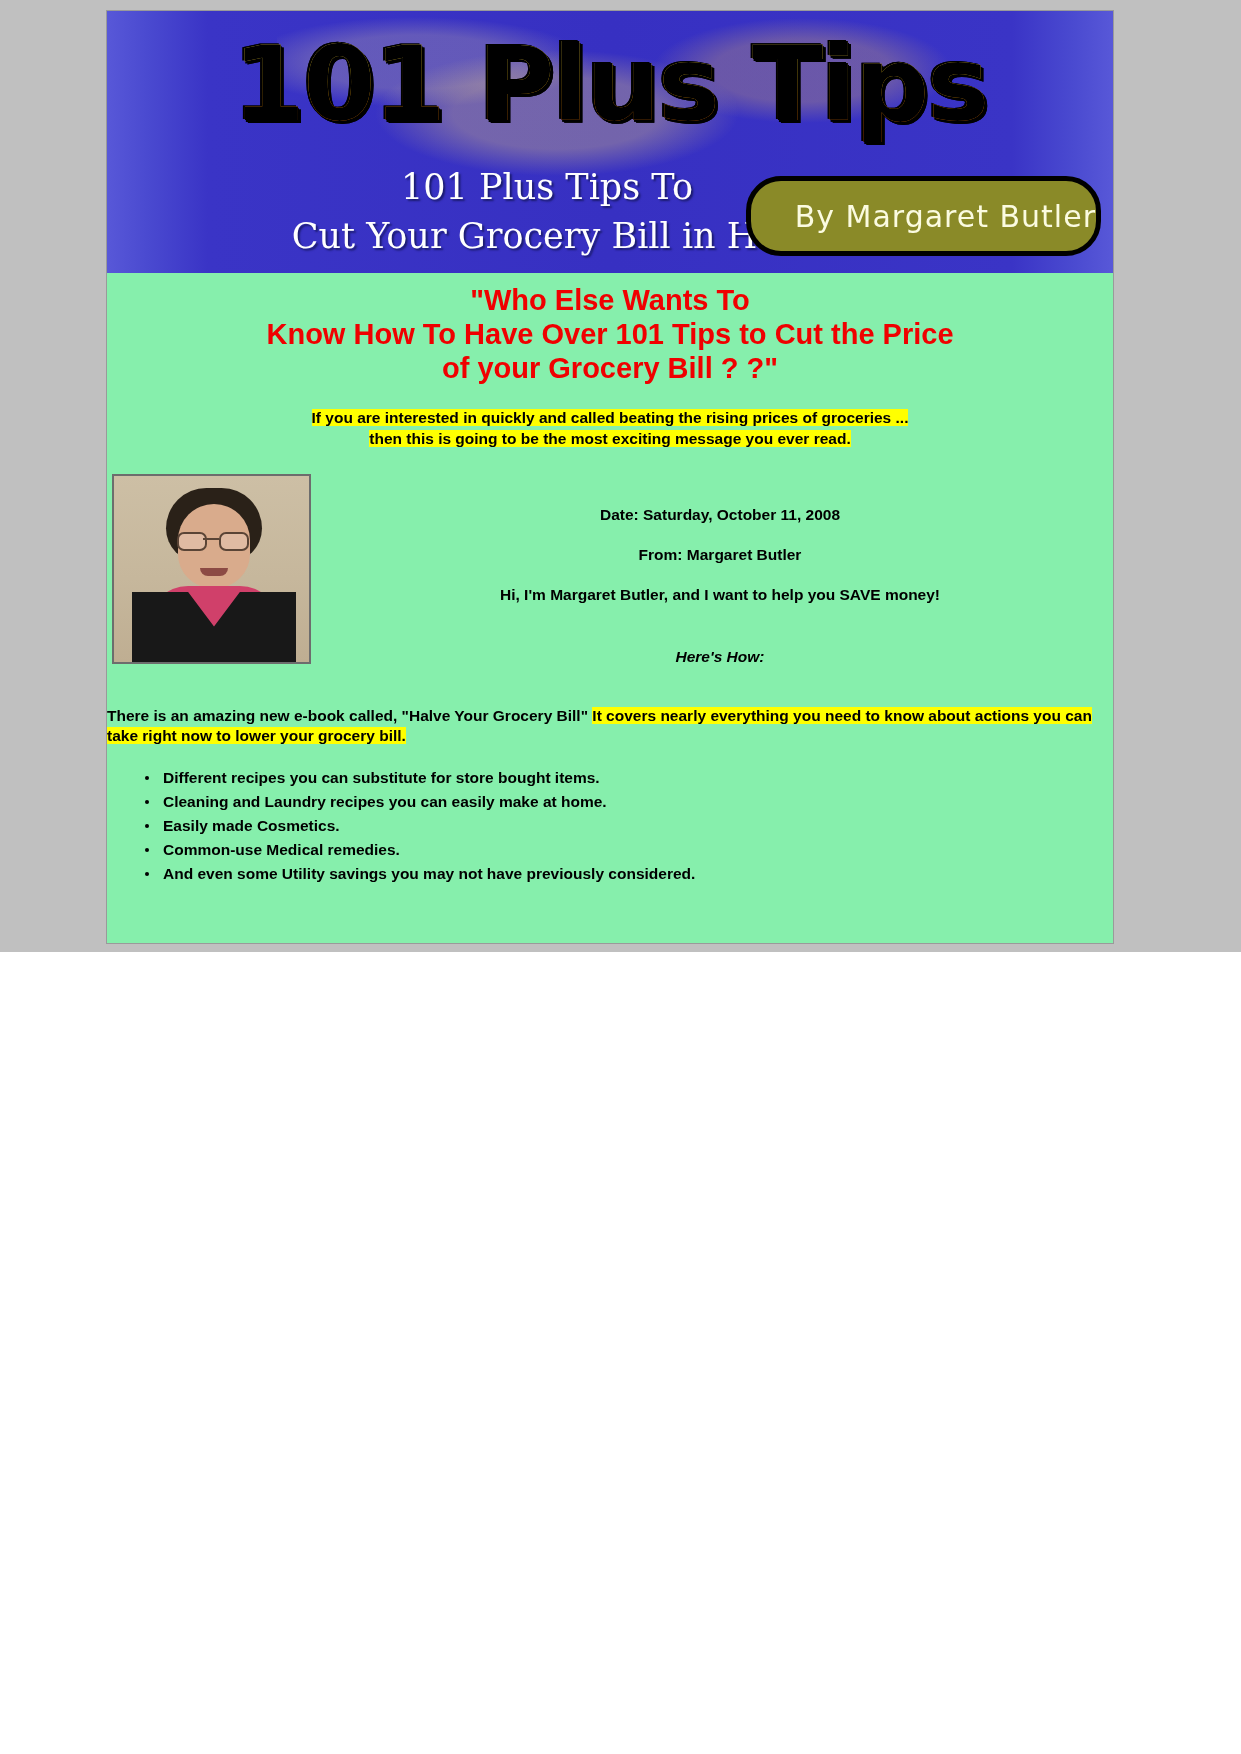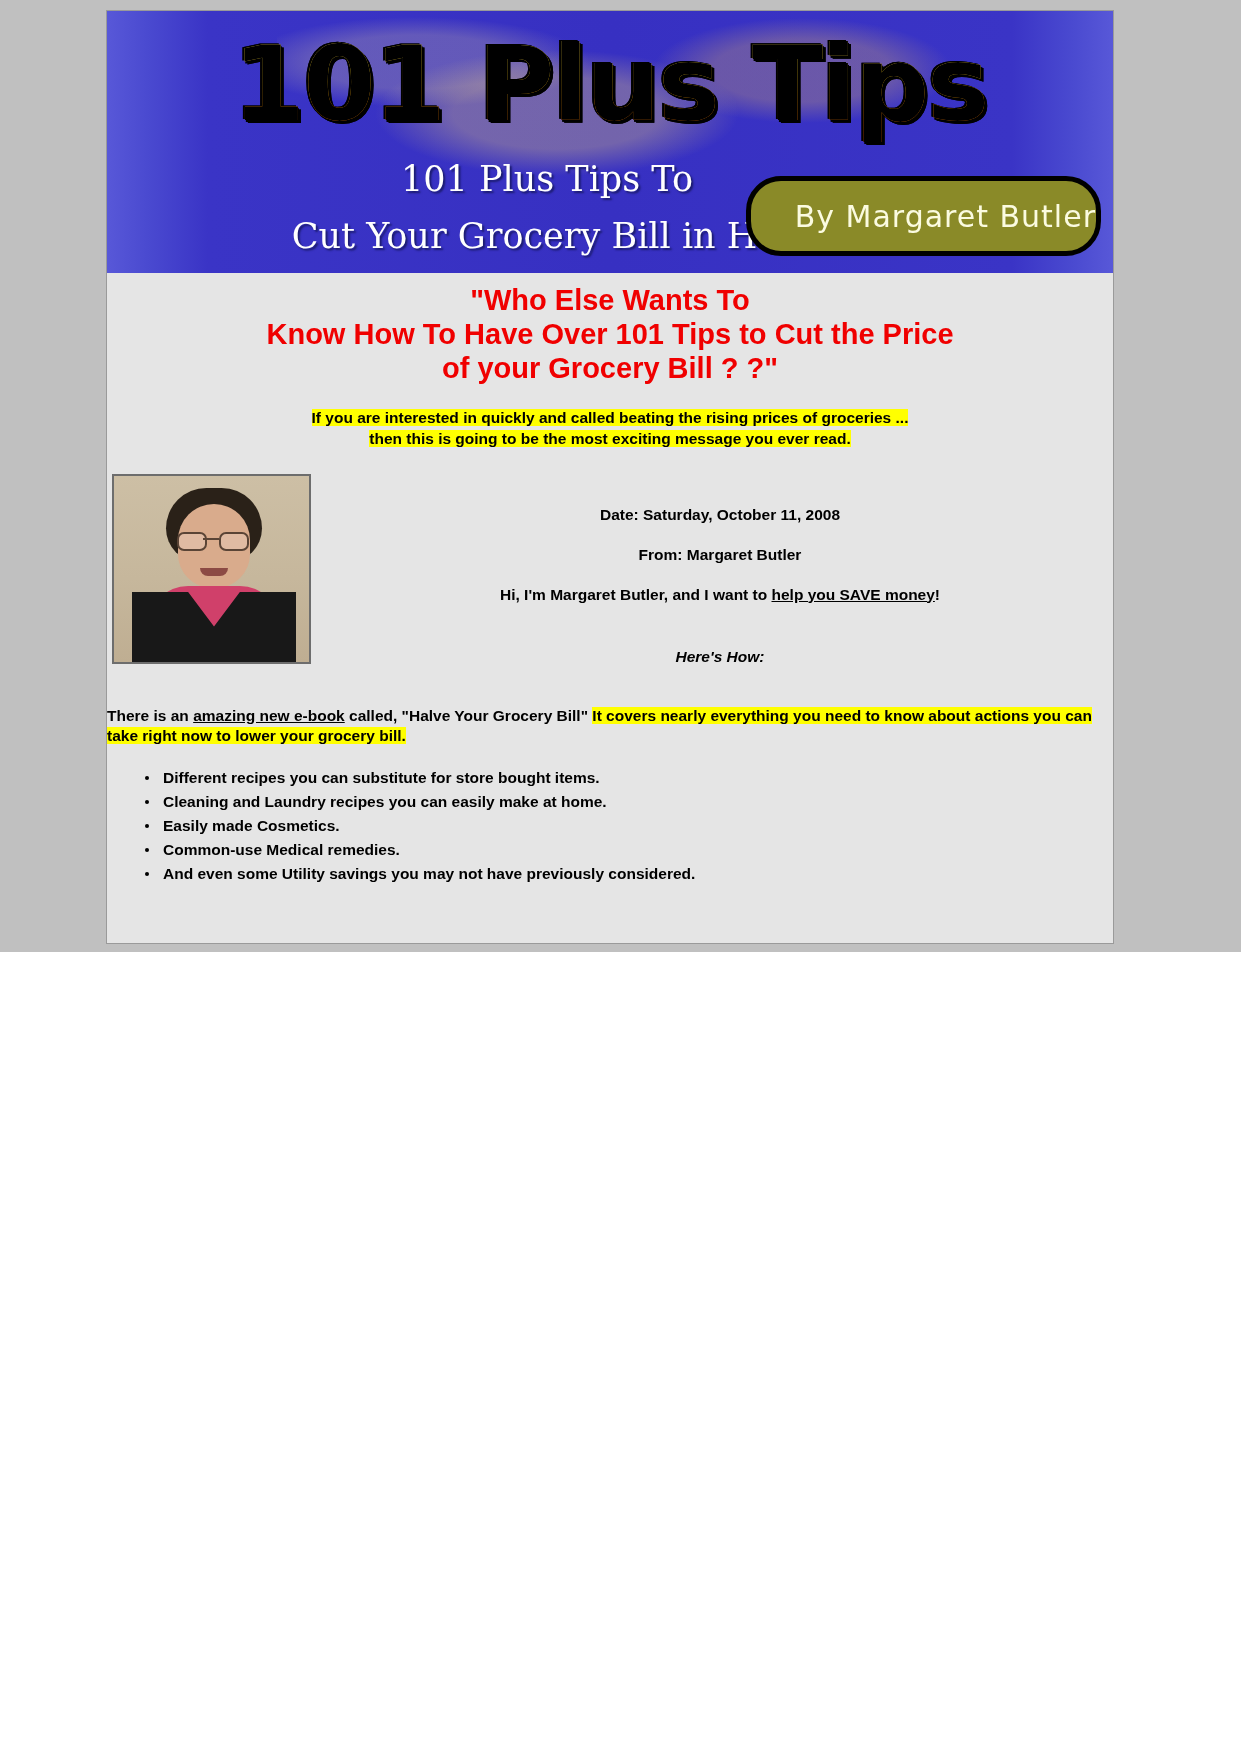--- a/index.html
+++ b/index.html
@@ -19,21 +19,21 @@
     top: 0;
     width: 1241px;
     height: 952px;
     background: #c0c0c0;
   }
   .doc {
     position: absolute;
     left: 106px;
     top: 10px;
     width: 1008px;
-    background: #e5e5e5;
+    background: #86efac;
     border: 1px solid #9a9a9a;
     box-sizing: border-box;
     overflow: hidden;
     height: 934px;
   }
   
   .banner {
     position: relative;
     width: 1006px;
     height: 262px;
@@ -73,21 +73,21 @@
   .banner-sub1, .banner-sub2 {
     position: absolute;
     left: 130px;
     width: 620px;
     text-align: center;
     font-family: "DejaVu Serif", serif;
     font-size: 35px;
     color: #ffffff;
     text-shadow: 2px 2px 2px #1b1b6e;
   }
-  .banner-sub1 { top: 148px; }
+  .banner-sub1 { top: 156px; }
   .banner-sub2 { top: 205px; }
   .byline-box {
     position: absolute;
     right: 12px;
     top: 165px;
     width: 345px;
     height: 70px;
     border-radius: 35px;
     background: #8a8a28;
     border: 5px solid #000000;
@@ -172,21 +172,21 @@
   }
   .letter-col {
     margin-left: 220px;
     padding-top: 32px;
     font-size: 15.5px;
     font-weight: bold;
     color: #000;
   }
   .letter-col p { margin: 0 0 22px 0; }
   .letter-col p.last { margin-bottom: 0; }
-  .ulink { text-decoration: underline; }
+  .ulink { }
   .heres-how {
     margin-left: 220px;
     margin-top: 44px;
     font-size: 15.5px;
     font-weight: bold;
     font-style: italic;
   }
   .para {
     margin: 22px 0 0 0;
     padding: 0 14px 0 0;

